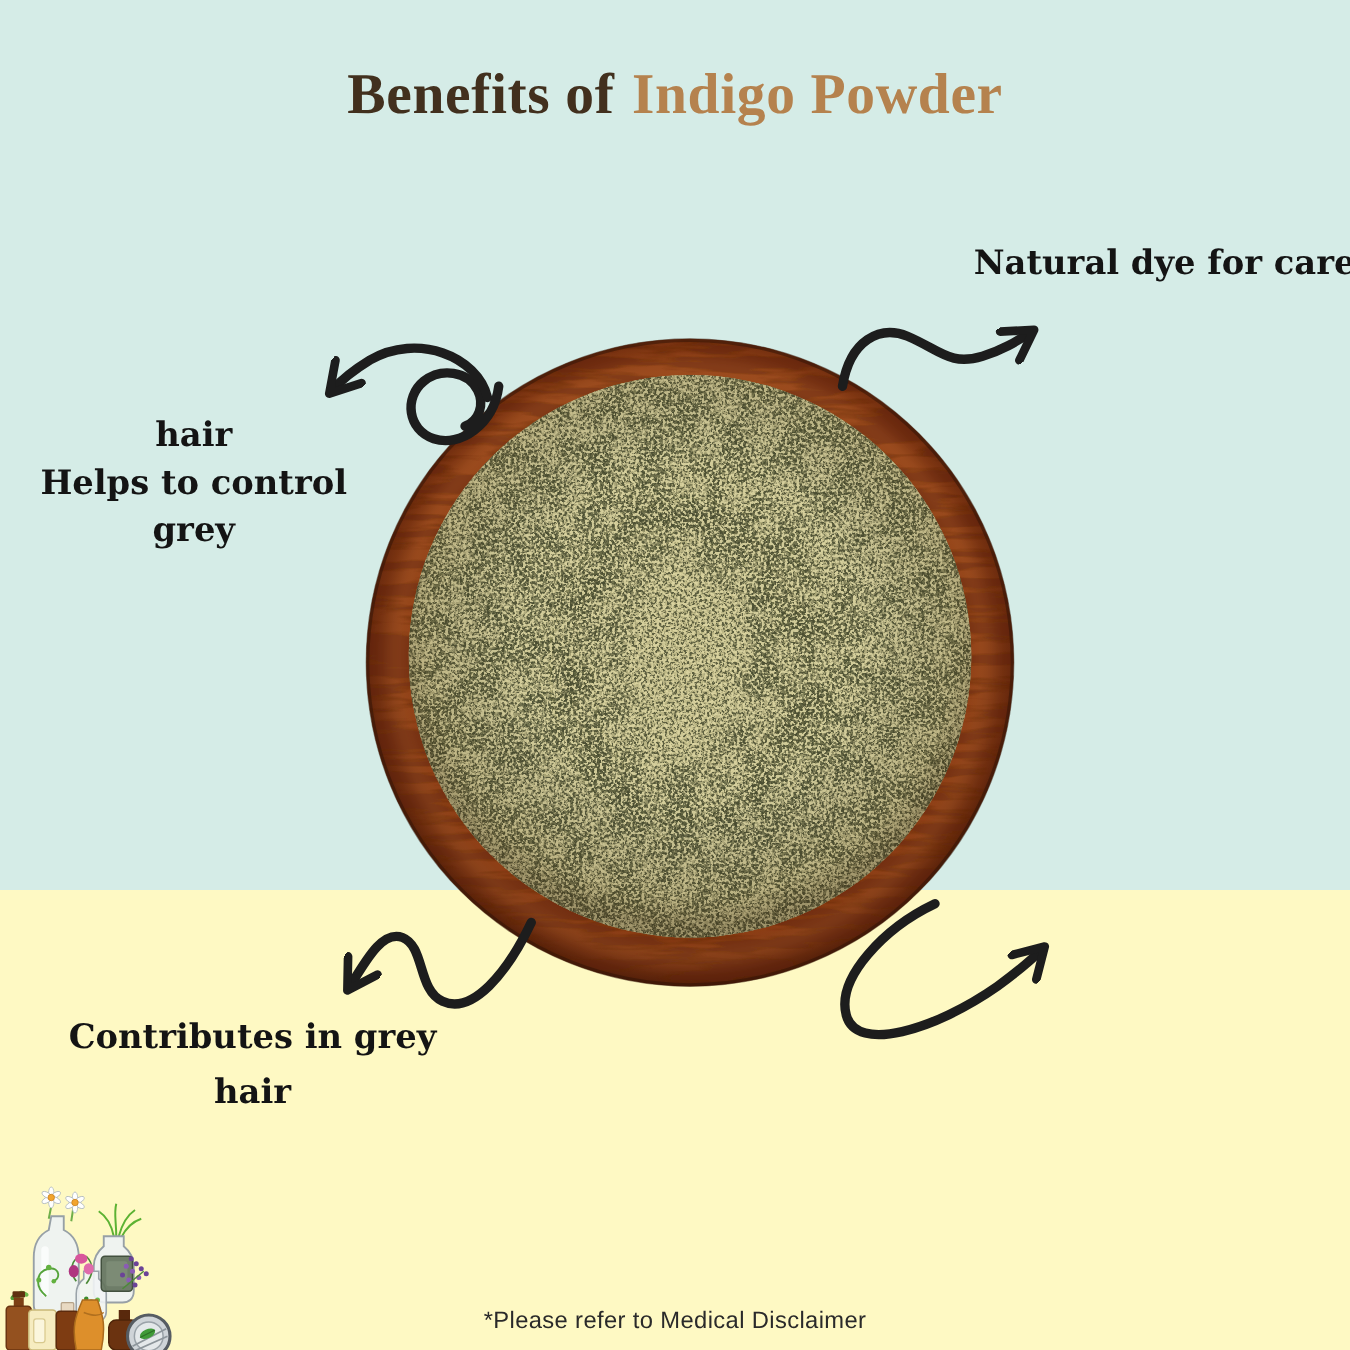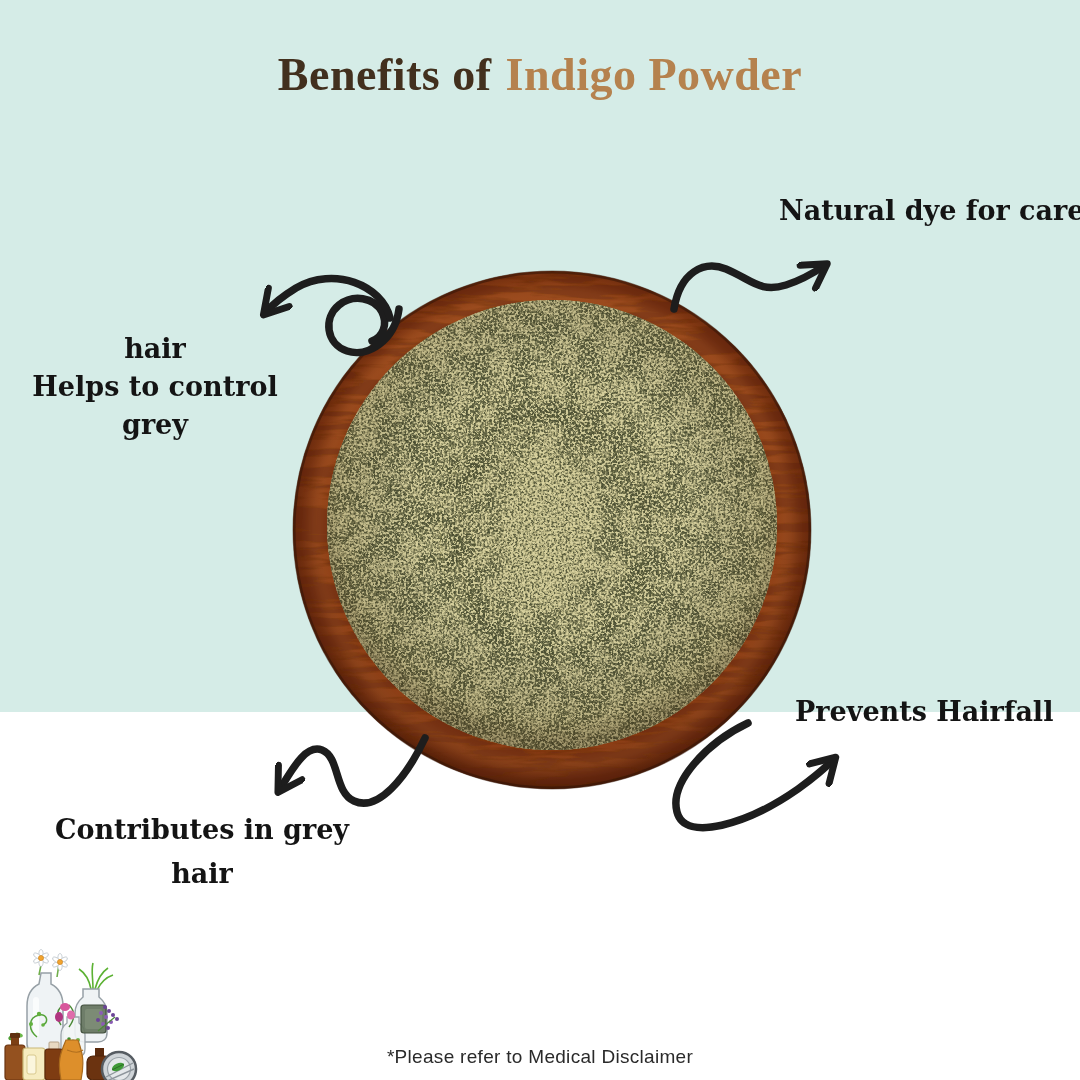--- a/index.html
+++ b/index.html
@@ -1,16 +1,16 @@
 <!DOCTYPE html>
 <html><head>
 <meta charset="utf-8">
 <style>
   html,body{margin:0;padding:0;background:#9aa0a0;}
-  .canvas{position:relative;width:1080px;height:1080px;margin:0 auto;background:#ffffff;overflow:hidden;font-family:"Liberation Sans",sans-serif;}
+  .canvas{position:relative;width:1080px;height:1080px;margin:0 auto;background:#fef9c3;overflow:hidden;font-family:"Liberation Sans",sans-serif;}
   .bg-mint{position:absolute;left:0;top:0;width:1080px;height:712px;background:#d5ece7;}
   .title{position:absolute;left:0;right:0;top:48px;text-align:center;font-family:"Liberation Serif",serif;font-weight:700;font-size:46px;letter-spacing:.5px;white-space:nowrap;}
   .title .prefix{color:#42301e;margin-right:14px;}
   .title .product{color:#b5824e;}
   .benefit{position:absolute;font-family:"DejaVu Serif",serif;font-weight:700;color:#141414;font-size:27px;}
   .benefit.single{white-space:nowrap;}
   .b-top-right{left:779px;top:195px;}
   .b-left{left:5px;top:330px;width:300px;text-align:center;line-height:38px;}
   .b-bottom-right{left:795px;top:696px;}
   .b-bottom-left{left:52px;top:808px;width:300px;text-align:center;line-height:44px;}
@@ -108,21 +108,20 @@
       <path d="M 425 738 C 406 778, 378 812, 354 801 C 334 792, 340 757, 322 750 C 306 744, 293 768, 280 789" marker-end="url(#ah)"></path>
       <path d="M 748 723 C 708 742, 669 782, 677 812 C 685 843, 748 824, 798 789 C 813 778, 824 769, 833 760" marker-end="url(#ah)"></path>
     </g>
   </svg>
 
   <div class="benefit single b-top-right">Natural dye for care</div>
   <div class="benefit b-left">
     <div>hair</div>
     <div>Helps to control grey</div>
   </div>
-  <div class="benefit single b-bottom-right">Prevents Hairfall</div>
   <div class="benefit b-bottom-left">
     <div>Contributes in grey</div>
     <div>hair</div>
   </div>
 
   <svg class="logo" width="135" height="135" viewBox="0 0 135 135" aria-hidden="true">
     <g>
       <path d="M36 30 L39 15 M54 32 L56 19" stroke="#6fae4a" stroke-width="1.6" fill="none"></path>
       <g transform="translate(38,13)" stroke="#aab4bc" stroke-width="0.6" fill="#ffffff">
         <ellipse cx="0" cy="-4" rx="2.1" ry="4.4"></ellipse>

